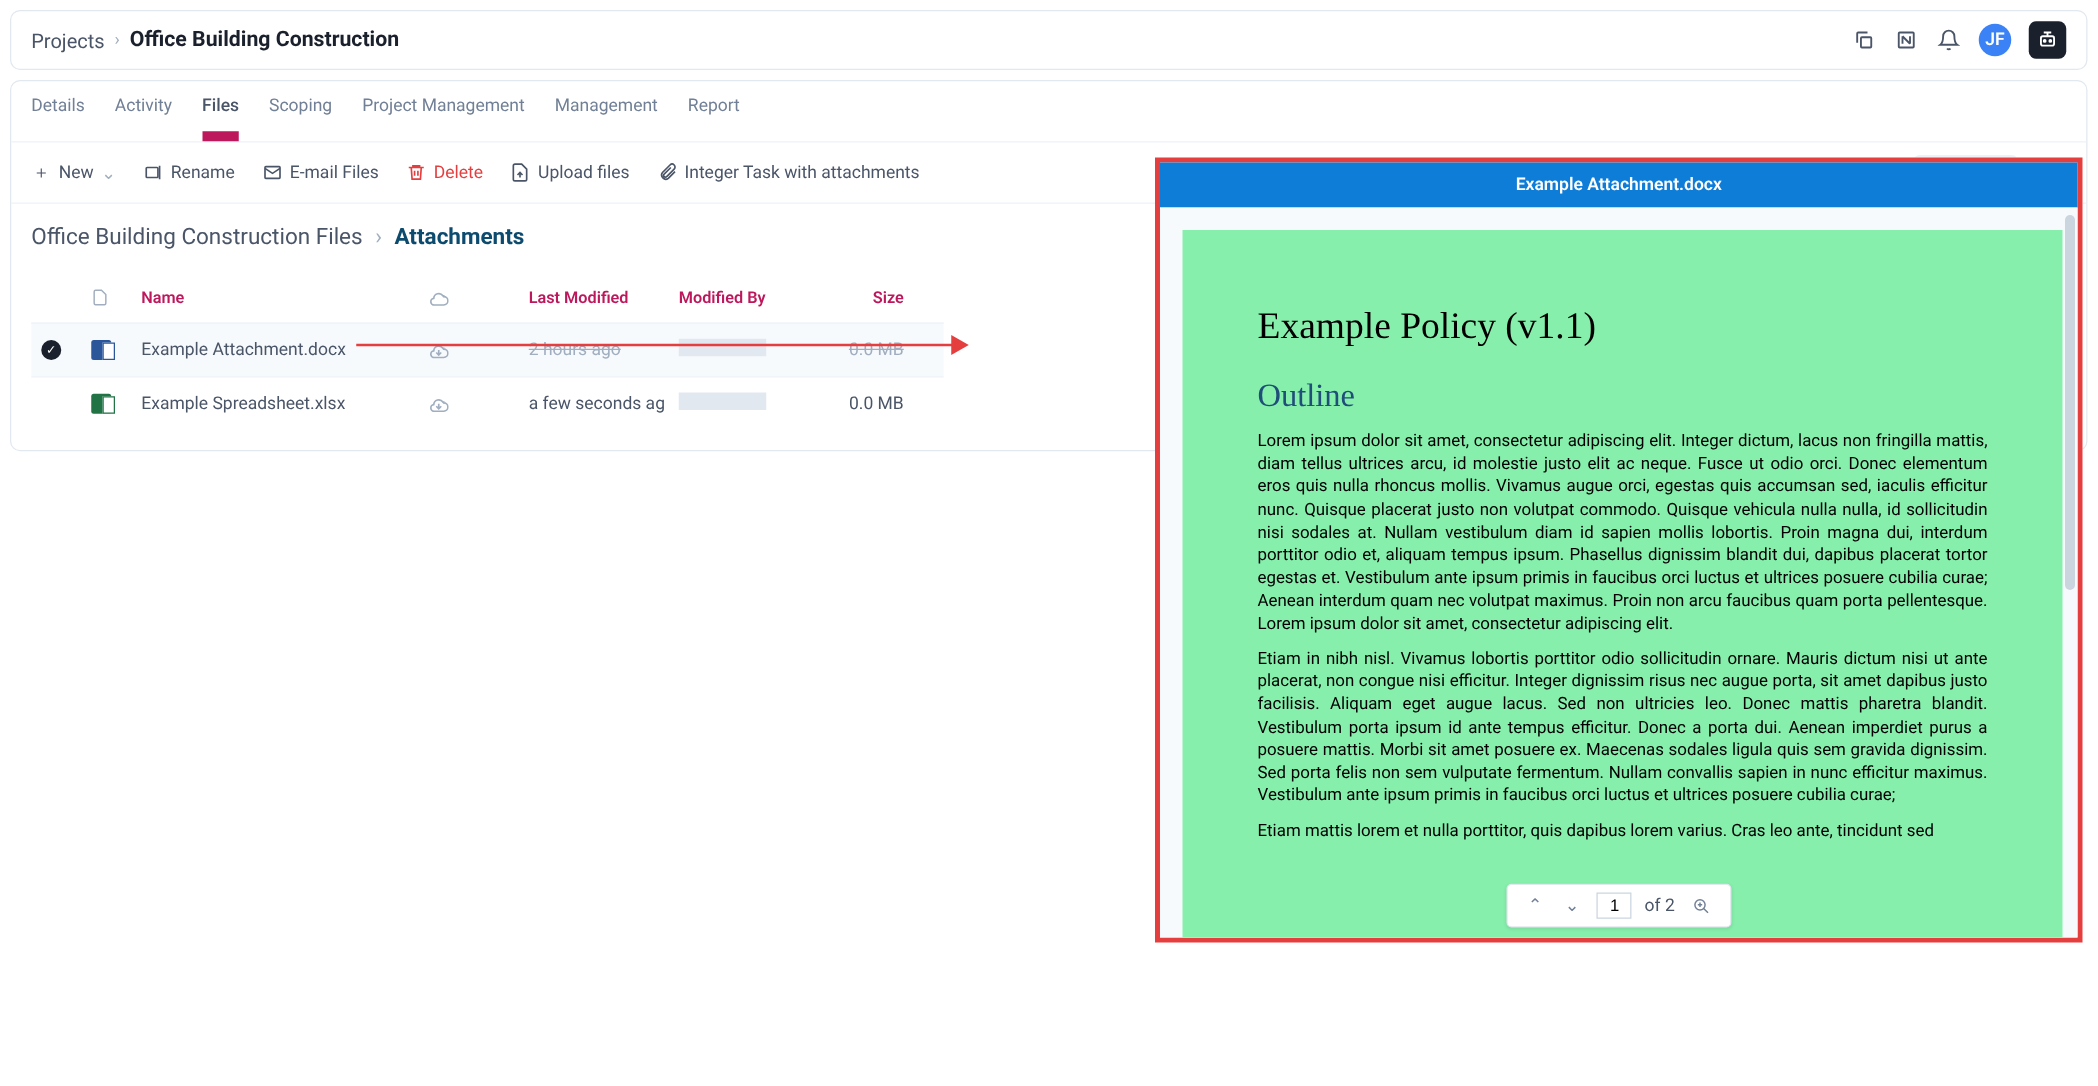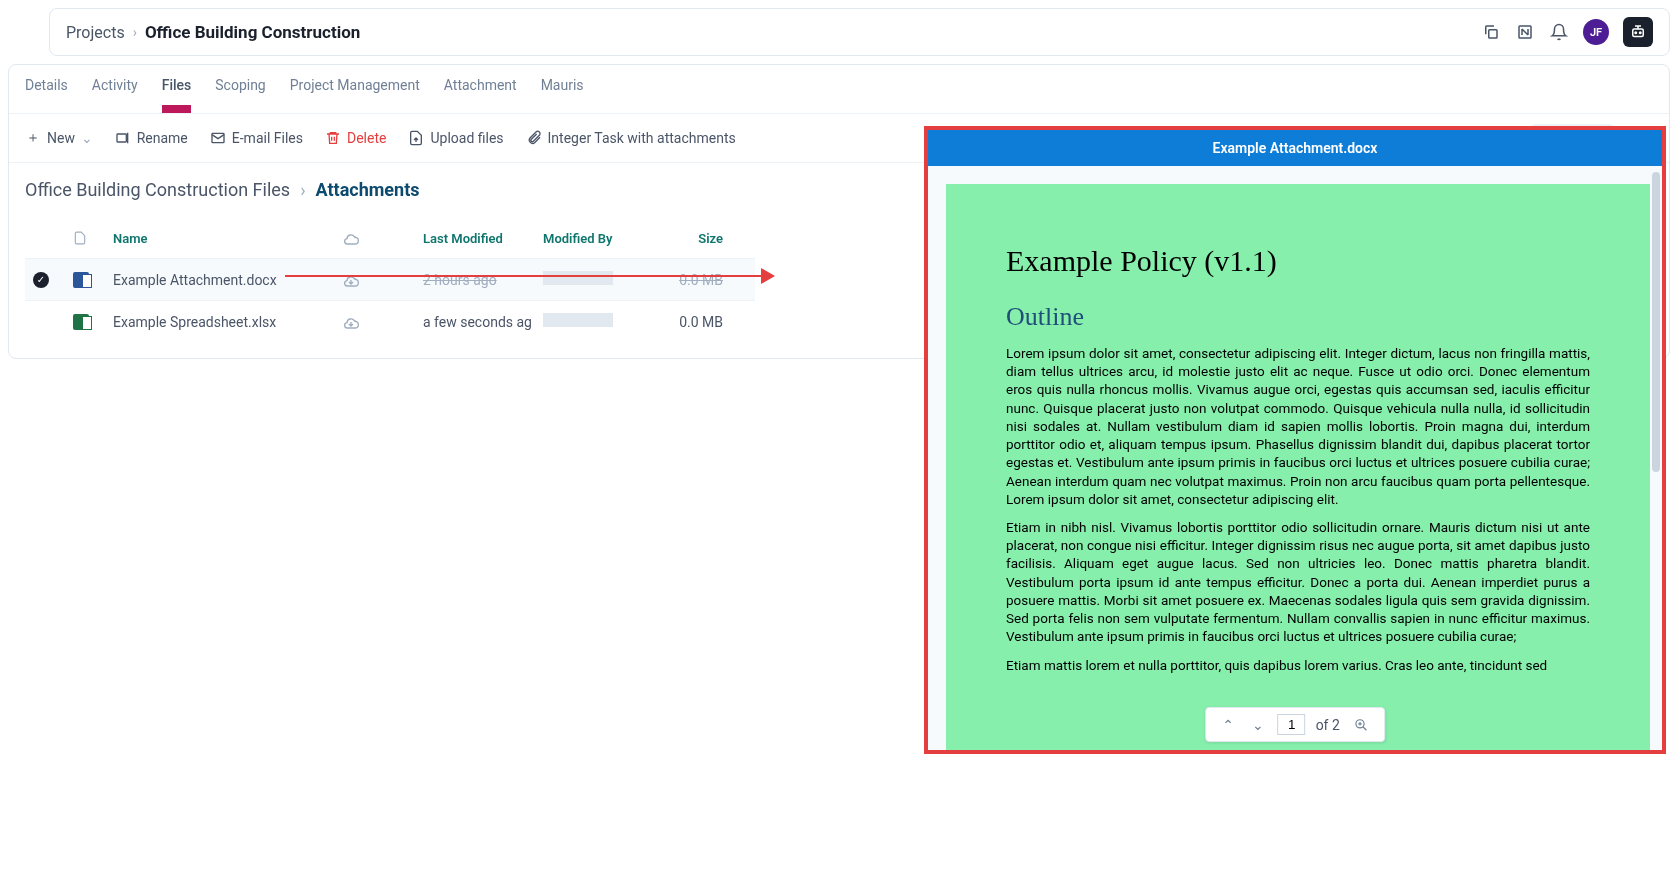--- a/index.html
+++ b/index.html
@@ -1,25 +1,25 @@
 <!DOCTYPE html>
 <html><head>
 <meta charset="utf-8">
 <style>
 * { box-sizing: border-box; margin: 0; padding: 0; }
 body { font-family: -apple-system, BlinkMacSystemFont, "Segoe UI", Roboto, Arial, sans-serif; background: #fff; color: #4a5568; font-size: 14px; }
 .container { padding: 8px; }
-.top-card { background: #fff; border: 1px solid #e2e8f0; border-radius: 8px; padding: 8px 16px; display: flex; align-items: center; justify-content: space-between; margin-left: 41px; }
+.top-card { background: #fff; border: 1px solid #e2e8f0; border-radius: 8px; padding: 8px 16px; display: flex; align-items: center; justify-content: space-between; }
 .breadcrumb { display: flex; align-items: center; gap: 8px; }
 .breadcrumb .root { color: #4a5568; font-size: 16px; }
 .breadcrumb .chev { color: #a0aec0; }
 .breadcrumb .current { font-weight: 700; color: #1a202c; font-size: 17px; }
 .top-icons { display: flex; align-items: center; gap: 14px; }
 .top-icons .ico { width: 20px; height: 20px; display: flex; align-items: center; justify-content: center; color: #4a5568; cursor: pointer; }
-.avatar { width: 26px; height: 26px; border-radius: 50%; background: #4c1d95; color: #fff; display: flex; align-items: center; justify-content: center; font-size: 11px; font-weight: 600; }
+.avatar { width: 26px; height: 26px; border-radius: 50%; background: #3b82f6; color: #fff; display: flex; align-items: center; justify-content: center; font-size: 14px; font-weight: 600; }
 .bot { width: 30px; height: 30px; border-radius: 6px; background: #1a202c; color: #fff; display: flex; align-items: center; justify-content: center; }
 
 .tabs-card { background: #fff; border: 1px solid #e2e8f0; border-radius: 8px; margin-top: 8px; }
 .tabs { display: flex; gap: 24px; padding: 0 16px; border-bottom: 1px solid #edf2f7; }
 .tab { padding: 12px 0; color: #718096; cursor: pointer; font-size: 14px; }
 .tab.active { color: #4a5568; font-weight: 500; border-bottom: 8px solid #be185d; }
 
 .toolbar { display: flex; align-items: center; justify-content: space-between; padding: 10px 16px; }
 .toolbar-left, .toolbar-right { display: flex; align-items: center; gap: 22px; }
 .tbtn { display: flex; align-items: center; gap: 6px; color: #4a5568; cursor: pointer; }
@@ -29,21 +29,21 @@
 
 .content-area { border-top: 1px solid #edf2f7; padding: 16px; }
 .path { display: flex; align-items: center; gap: 10px; font-size: 18px; margin-bottom: 18px; }
 .path .p1 { color: #4a5568; }
 .path .chev { color: #a0aec0; }
 .path .p2 { font-weight: 700; color: #0c4a6e; }
 
 .table-wrap { position: relative; }
 .file-table { width: 730px; }
 .thead, .trow { display: grid; grid-template-columns: 40px 40px 230px 80px 120px 100px 80px; align-items: center; padding: 12px 8px; }
-.thead { color: #0f766e; font-weight: 600; font-size: 13px; }
+.thead { color: #be185d; font-weight: 600; font-size: 13px; }
 .trow { border-top: 1px solid #edf2f7; color: #4a5568; }
 .trow.selected { background: #f7fafc; }
 .check { width: 16px; height: 16px; border-radius: 50%; background: #1a202c; display: flex; align-items: center; justify-content: center; color: #fff; font-size: 10px; }
 .file-ico { width: 16px; height: 16px; }
 .file-ico.docx { background: #2b579a; border-radius: 2px; position: relative; }
 .file-ico.docx::after { content: ''; position: absolute; right: -3px; top: 2px; width: 8px; height: 12px; background: #fff; border: 1px solid #2b579a; }
 .file-ico.xlsx { background: #217346; border-radius: 2px; position: relative; }
 .file-ico.xlsx::after { content: ''; position: absolute; right: -3px; top: 2px; width: 8px; height: 12px; background: #fff; border: 1px solid #217346; }
 .cloud-ico { color: #a0aec0; }
 .redact { background: #e2e8f0; width: 70px; height: 14px; display: inline-block; }
@@ -106,22 +106,22 @@
     </div>
   </div>
 
   <div class="tabs-card">
     <div class="tabs">
       <div class="tab">Details</div>
       <div class="tab">Activity</div>
       <div class="tab active">Files</div>
       <div class="tab">Scoping</div>
       <div class="tab">Project Management</div>
-      <div class="tab">Attachment</div>
-      <div class="tab">Mauris</div>
+      <div class="tab">Management</div>
+      <div class="tab">Report</div>
     </div>
 
     <div class="toolbar">
       <div class="toolbar-left">
         <div class="tbtn">
           <span class="ico">＋</span>
           <span>New</span>
           <span style="color:#a0aec0;">⌄</span>
         </div>
         <div class="tbtn">

